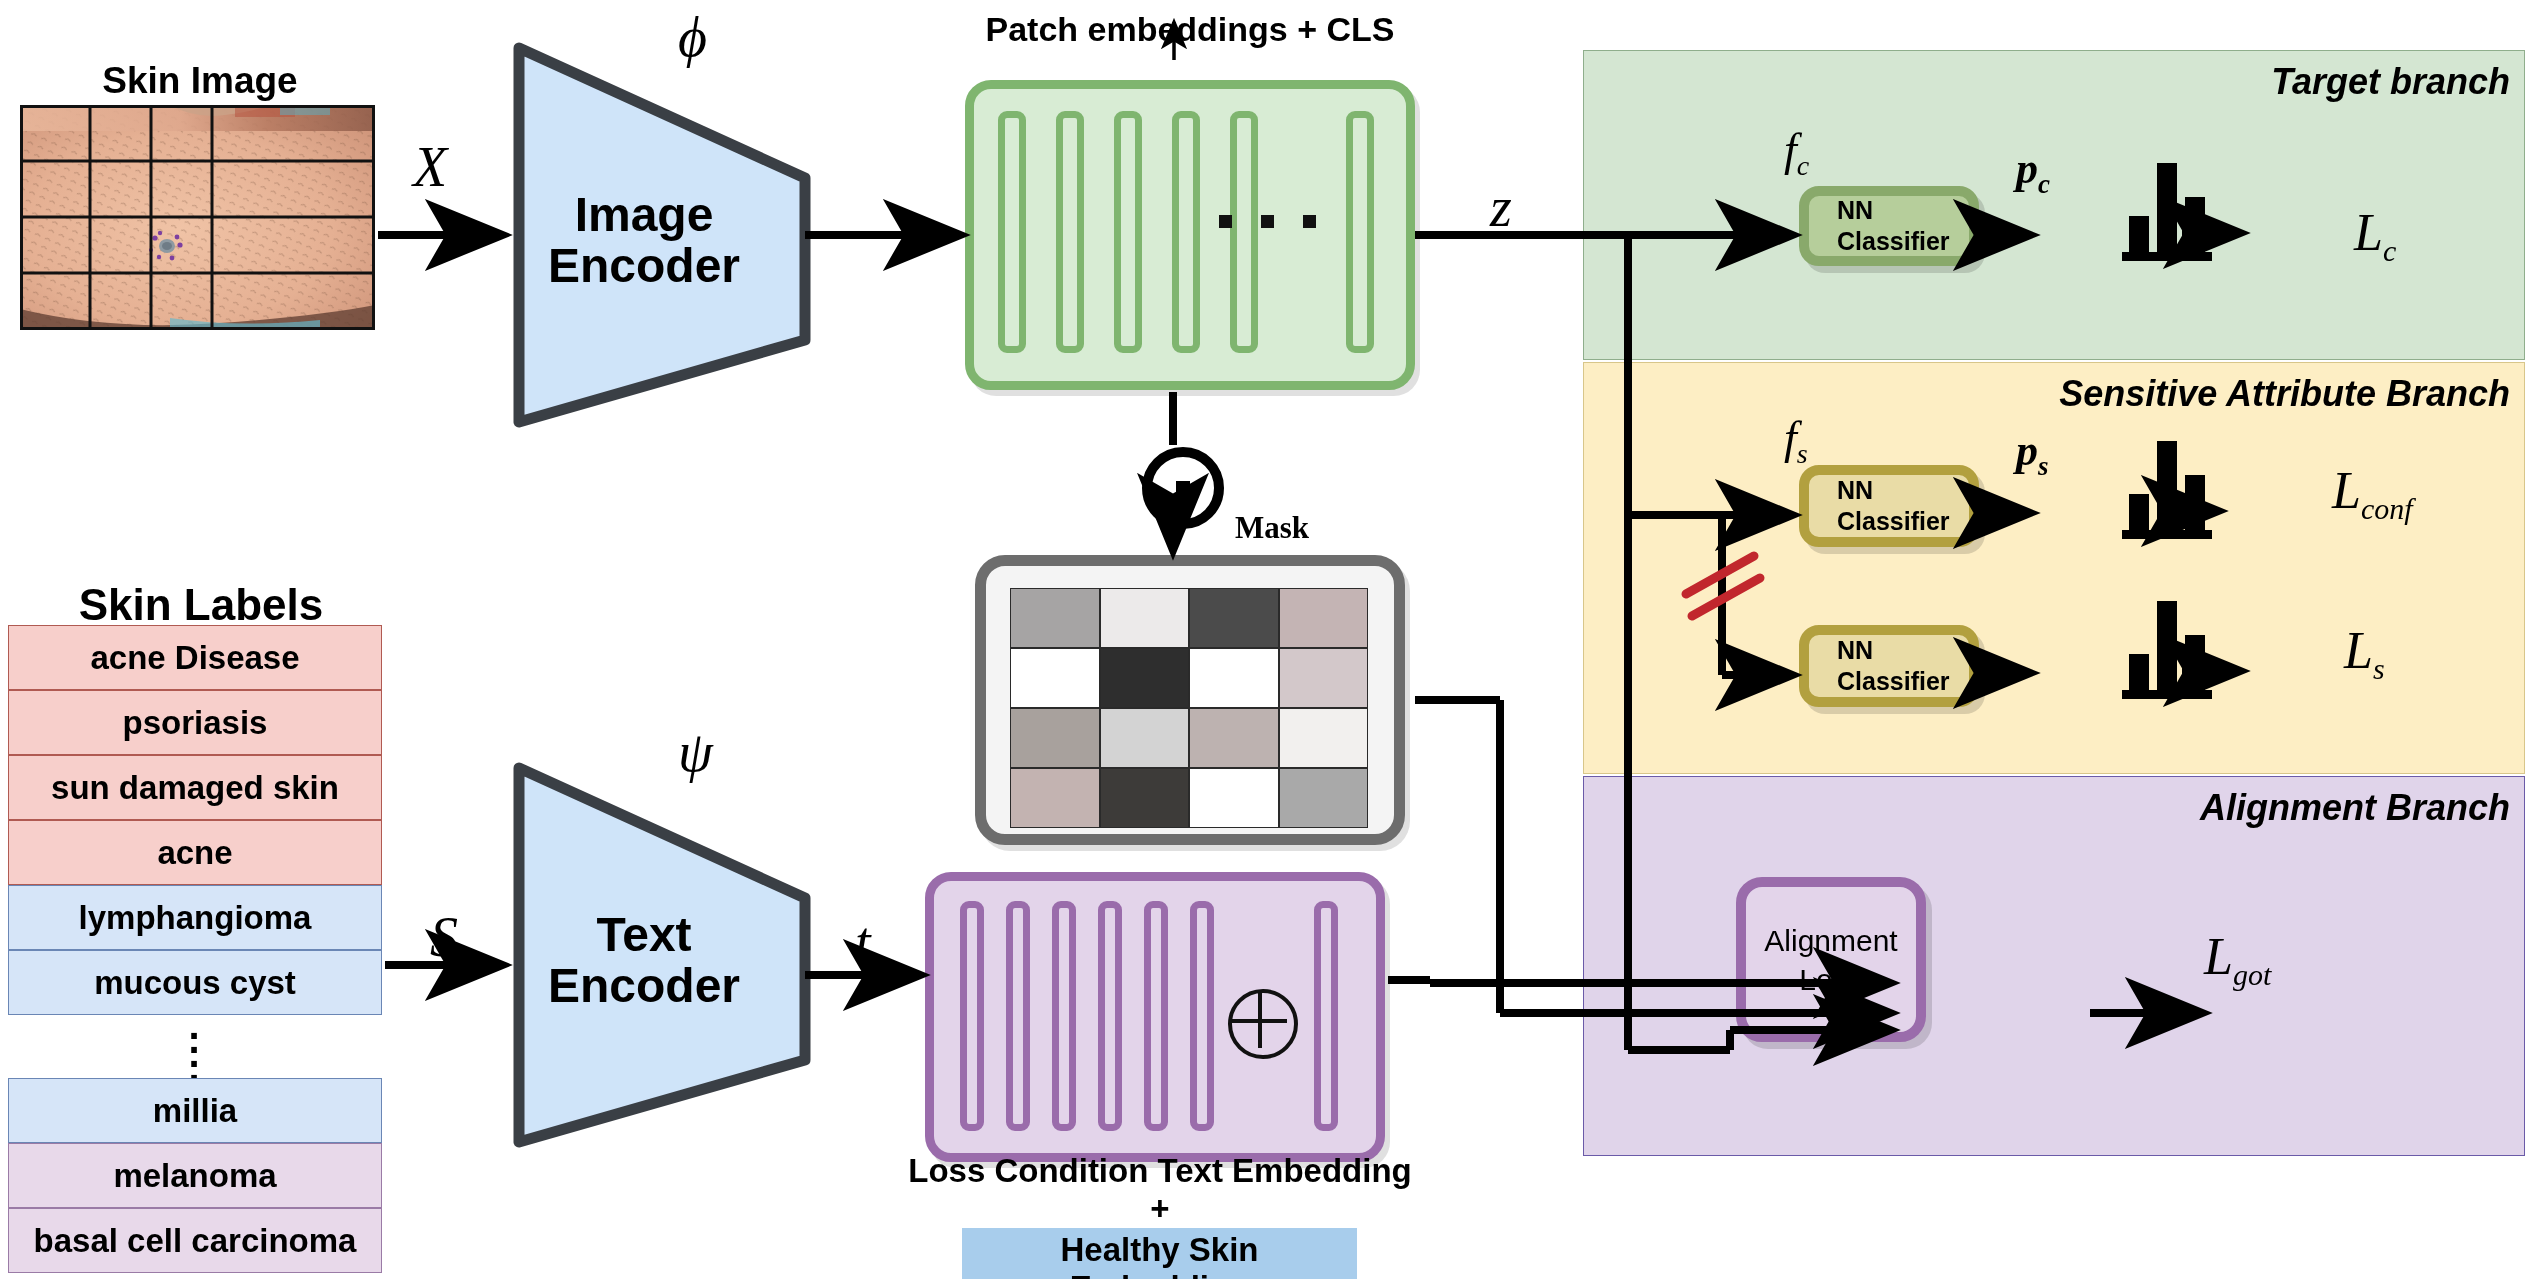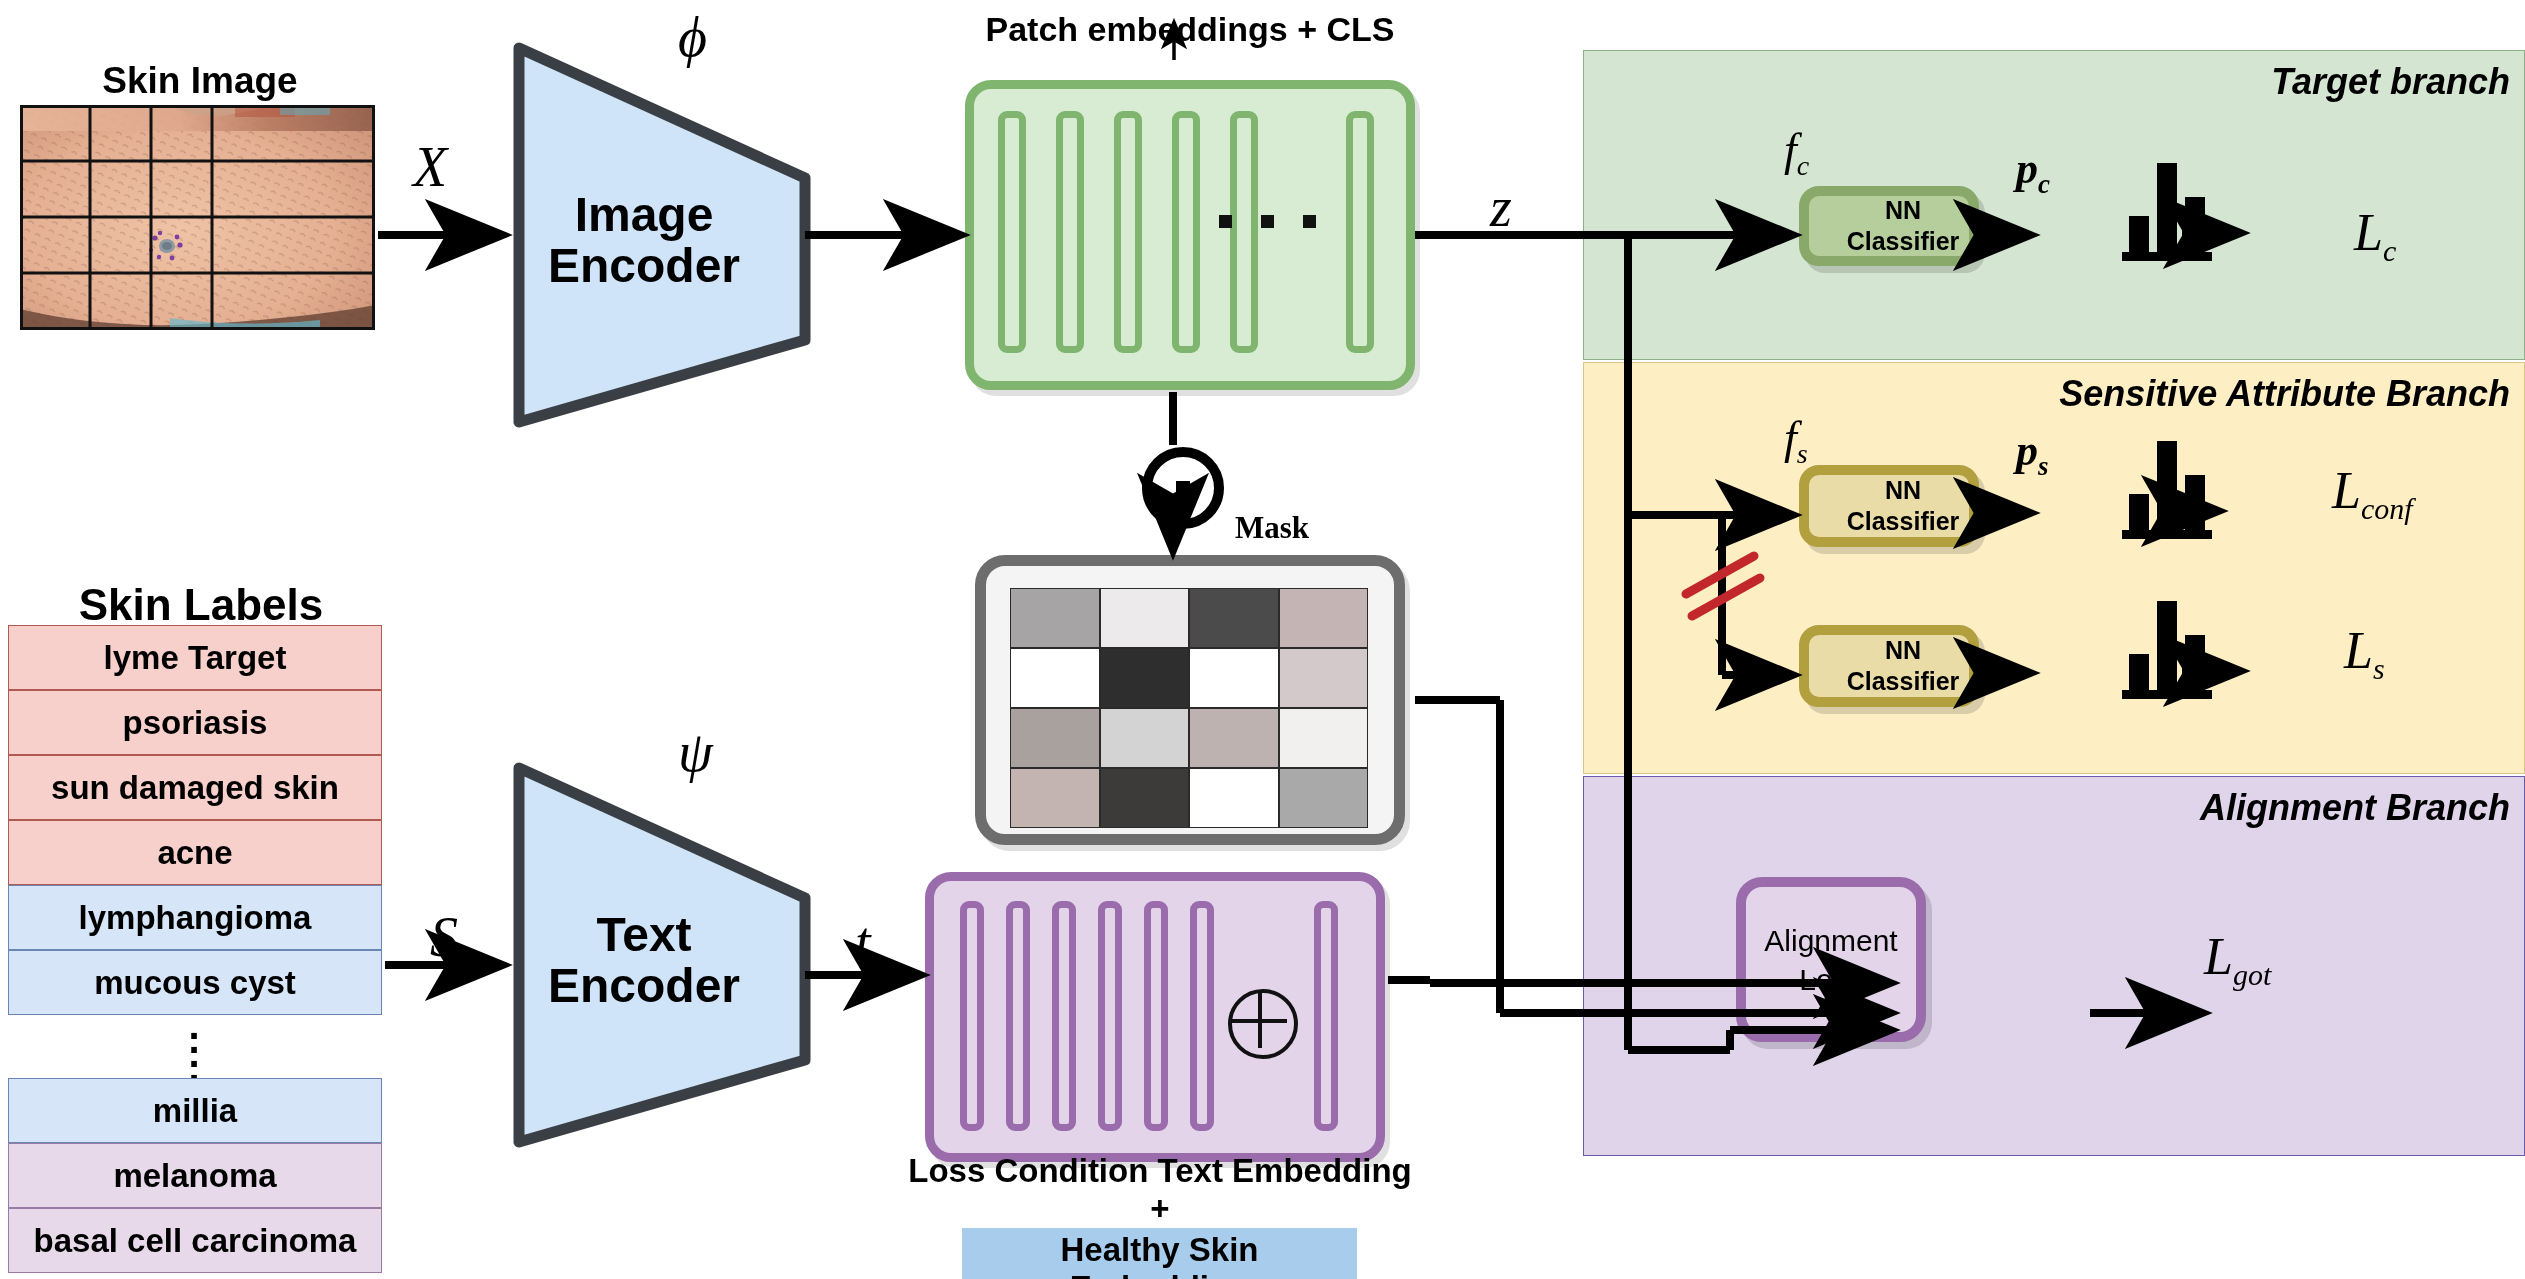--- a/index.html
+++ b/index.html
@@ -72,21 +72,21 @@
   .panel{box-sizing:border-box;}
   #panel-target{left:1583px;top:50px;width:942px;height:310px;background:#d4e6d2;border:1px solid #8fae8c;}
   #panel-sens{left:1583px;top:362px;width:942px;height:412px;background:#fdeec4;border:1px solid #d8c68a;}
   #panel-align{left:1583px;top:776px;width:942px;height:380px;background:#e0d4ea;border:1px solid #6a5aa8;}
   .panel-title{position:absolute;right:14px;top:10px;font-size:36px;font-weight:bold;
                font-style:italic;color:#000;font-family:"Liberation Sans",sans-serif;}
 
   
   .nnbox{box-sizing:border-box;border-radius:20px;text-align:center;color:#000;
          font-size:25px;font-weight:bold;line-height:1.25;
-         display:flex;flex-direction:column;align-items:center;justify-content:center;
+         display:flex;flex-direction:column;align-items:flex-start;justify-content:center;
          box-shadow:6px 7px 0 rgba(0,0,0,.14);padding-left:28px;}
   .nnbox.green{background:#b6ce9b;border:10px solid #89a96b;}
   .nnbox.gold{background:#e9dca6;border:10px solid #b2a03f;}
   .alignbox{box-sizing:border-box;border-radius:26px;background:#e3d4ea;border:10px solid #9a6cab;
             text-align:center;font-size:30px;line-height:1.3;color:#000;
             display:flex;flex-direction:column;align-items:center;justify-content:center;
             box-shadow:6px 7px 0 rgba(0,0,0,.14);}
 
   
   .hist{position:absolute;}
@@ -150,21 +150,21 @@
         <line x1="131" y1="0" x2="131" y2="225"></line>
         <line x1="192" y1="0" x2="192" y2="225"></line>
       </g>
       <rect x="1.5" y="1.5" width="352" height="222" fill="none" stroke="#111" stroke-width="3"></rect>
     </svg>
   </div>
 
   <div class="abs ttl" id="labels-title">Skin Labels</div>
 
   <div class="abs" id="label-table">
-    <div class="lrow pink">lyme Target</div>
+    <div class="lrow pink">acne Disease</div>
     <div class="lrow pink">psoriasis</div>
     <div class="lrow pink">sun damaged skin</div>
     <div class="lrow pink">acne</div>
     <div class="lrow blue">lymphangioma</div>
     <div class="lrow blue">mucous cyst</div>
   </div>
 
   <div class="abs" id="vdots">
     <span>.</span>
       <span>.</span>

